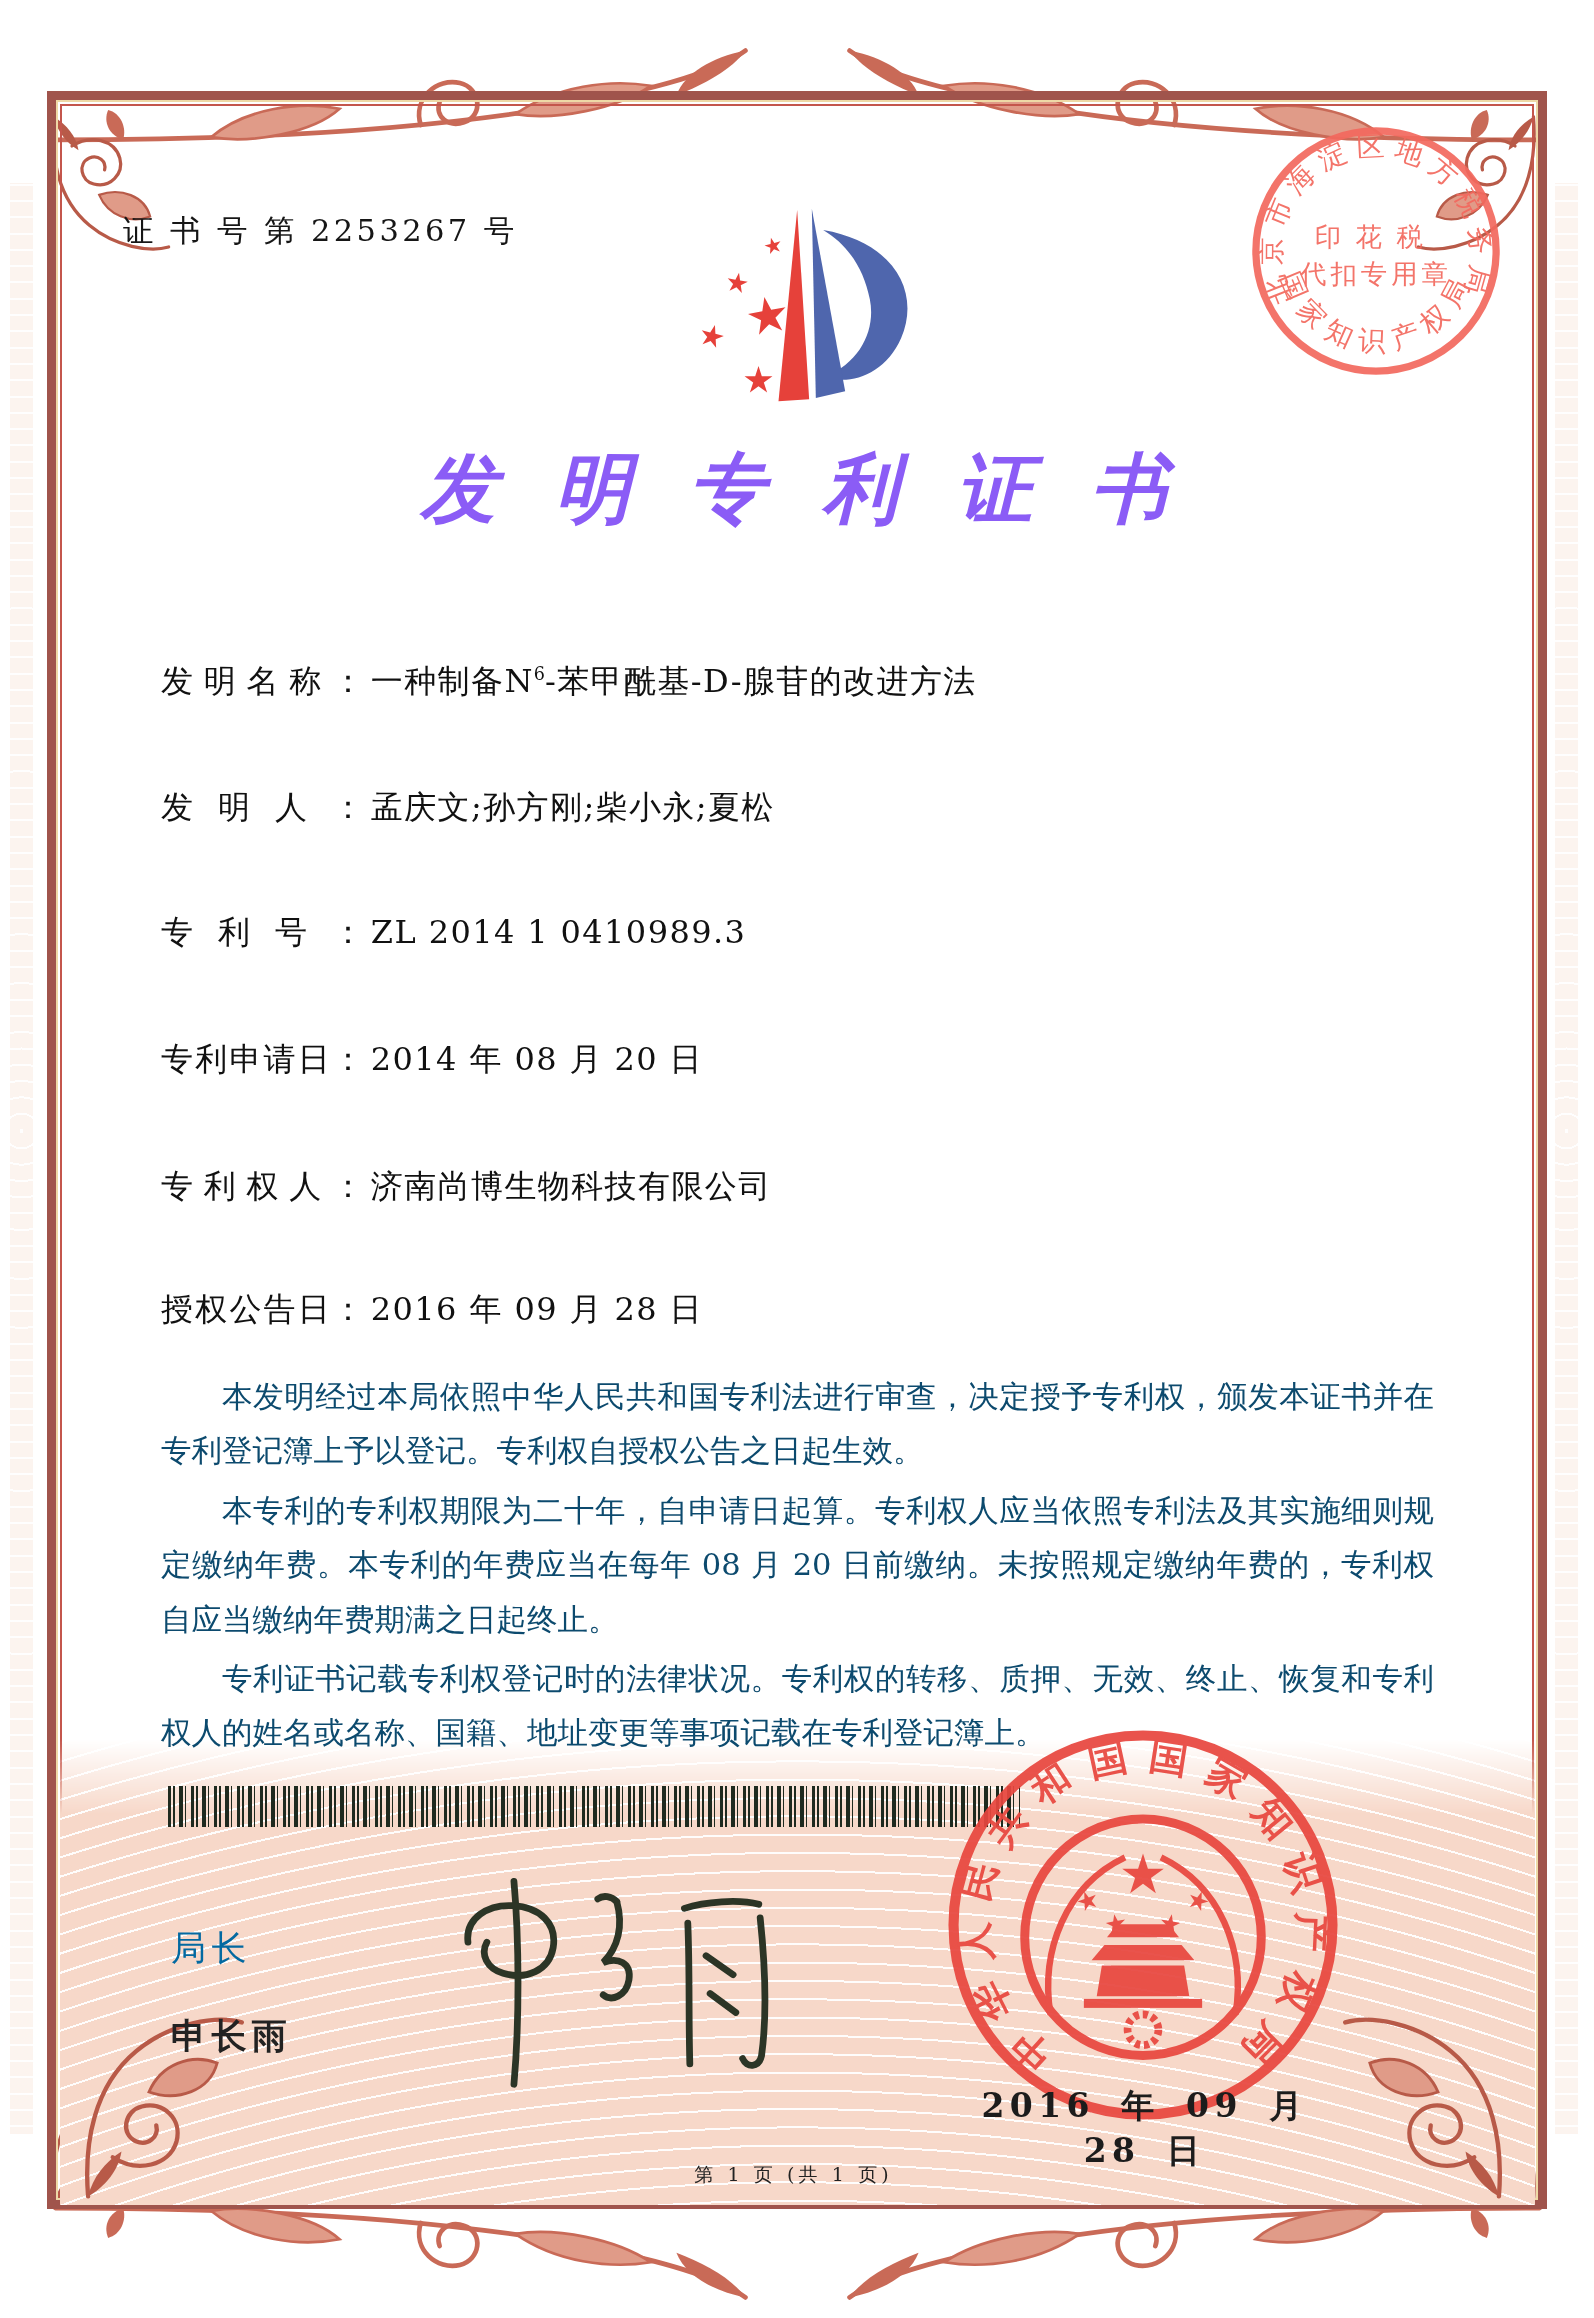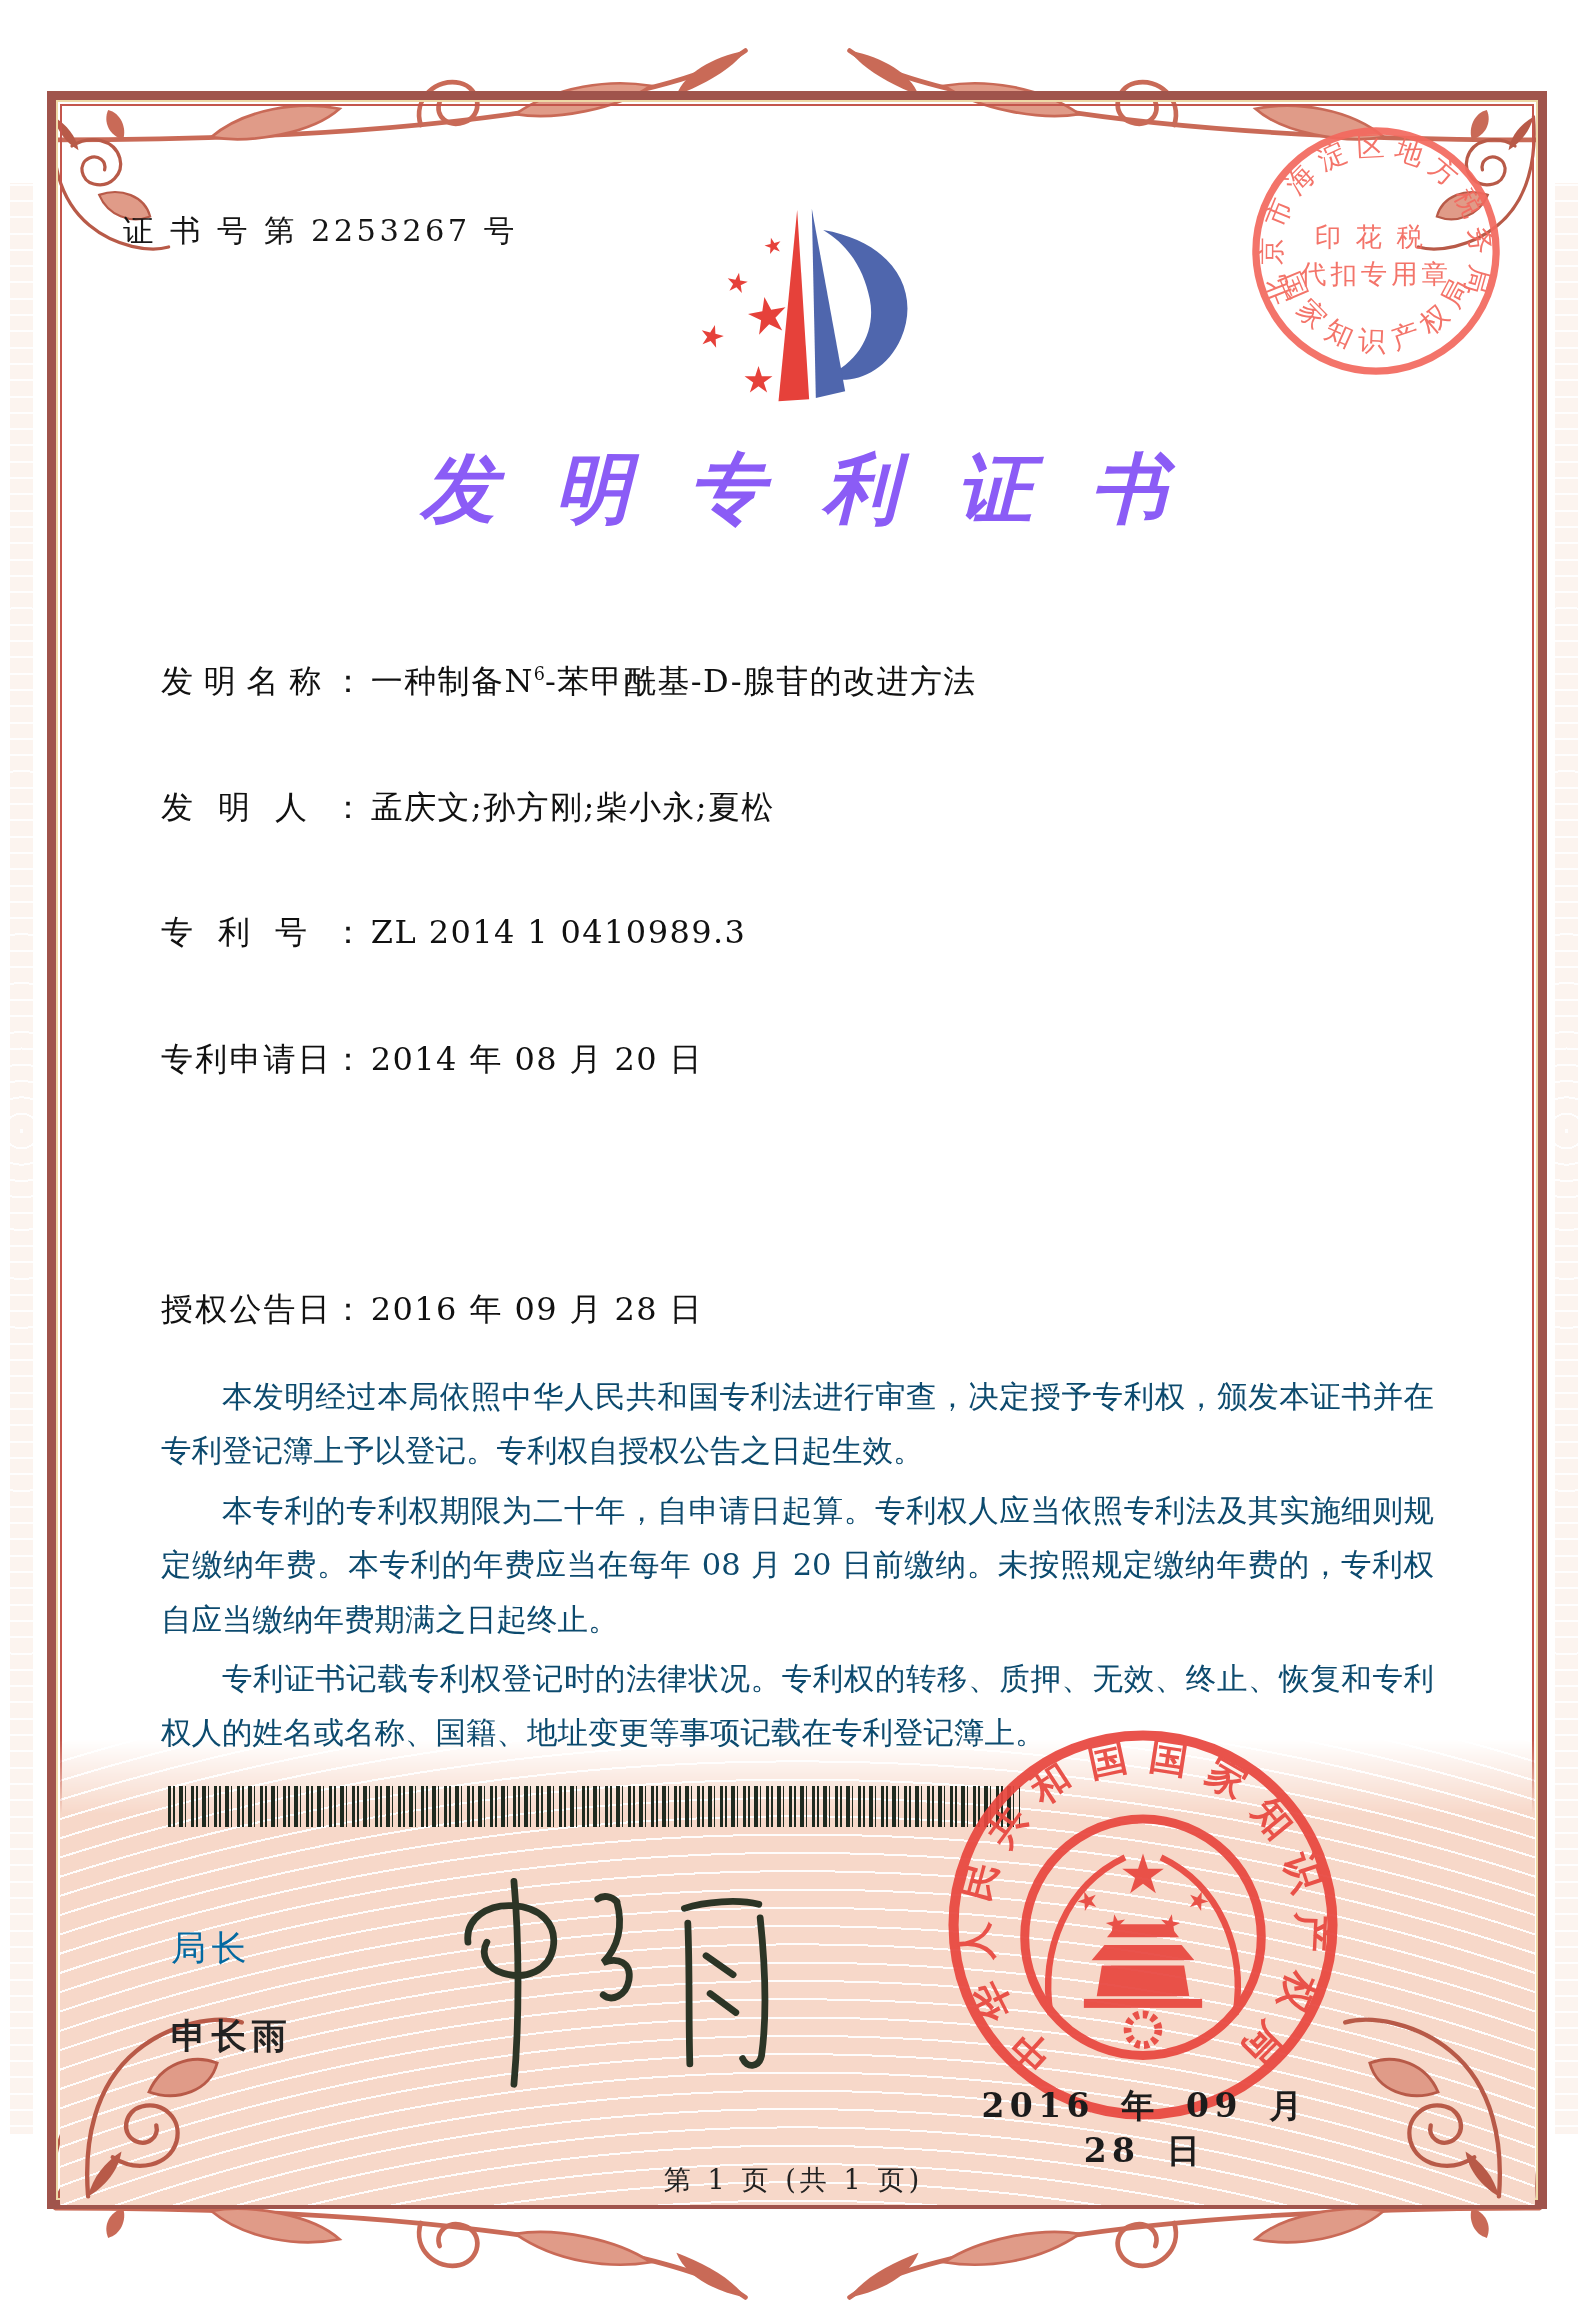--- a/index.html
+++ b/index.html
@@ -67,21 +67,21 @@
   .director-label{position:absolute; left:171px; top:1925px; font-size:35px; letter-spacing:5.4px; color:#0369a1;}
   .director-name{position:absolute; left:171px; top:2013px; font-size:35px; letter-spacing:5.4px; color:#222;font-weight:bold;}
   .signature{position:absolute; left:400px; top:1861px;}
   .seal{position:absolute; left:940px; top:1722px; opacity:.93;}
   .seal-date{
     position:absolute; left:948px; top:2084px; width:393px; text-align:center;
     font-size:33px; font-weight:600; letter-spacing:5.4px; word-spacing:9.5px; color:#1c1c1c;
   }
   .footer{
     position:absolute; left:0; top:2162px; width:100%; text-align:center;
-    font-size:27px; letter-spacing:4.1px; color:#222;
+    font-size:19px; letter-spacing:4.1px; color:#222;
   }
 </style>
 </head>
 <body>
 
 <div class="page">
 
   <svg width="0" height="0" style="position:absolute" aria-hidden="true">
     <defs>
       <path id="star5" d="M0,-1 L0.225,-0.309 L0.951,-0.309 L0.363,0.118 L0.588,0.809 L0,0.382 L-0.588,0.809 L-0.363,0.118 L-0.951,-0.309 L-0.225,-0.309 Z"></path>
@@ -177,20 +177,23 @@
     <span class="flabel">发明名称：</span><span class="fvalue"><span>一种制备N</span><sup>6</sup><span>-苯甲酰基-D-腺苷的改进方法</span></span>
   </div>
   <div class="frow" style="top:786px">
     <span class="flabel">发明人：</span><span class="fvalue">孟庆文;孙方刚;柴小永;夏松</span>
   </div>
   <div class="frow" style="top:911px">
     <span class="flabel">专利号：</span><span class="fvalue">ZL 2014 1 0410989.3</span>
   </div>
   <div class="frow" style="top:1038px">
     <span class="flabel">专利申请日：</span><span class="fvalue">2014 年 08 月 20 日</span>
+  </div>
+  <div class="frow" style="top:1165px">
+    <span class="flabel">专利权人：</span><span class="fvalue">济南尚博生物科技有限公司</span>
   </div>
   <div class="frow" style="top:1288px">
     <span class="flabel">授权公告日：</span><span class="fvalue">2016 年 09 月 28 日</span>
   </div>
 
   <div class="body-text">
     <p>本发明经过本局依照中华人民共和国专利法进行审查，决定授予专利权，颁发本证书并在专利登记簿上予以登记。专利权自授权公告之日起生效。</p>
     <p>本专利的专利权期限为二十年，自申请日起算。专利权人应当依照专利法及其实施细则规定缴纳年费。本专利的年费应当在每年 08 月 20 日前缴纳。未按照规定缴纳年费的，专利权自应当缴纳年费期满之日起终止。</p>
     <p>专利证书记载专利权登记时的法律状况。专利权的转移、质押、无效、终止、恢复和专利权人的姓名或名称、国籍、地址变更等事项记载在专利登记簿上。</p>
   </div>

